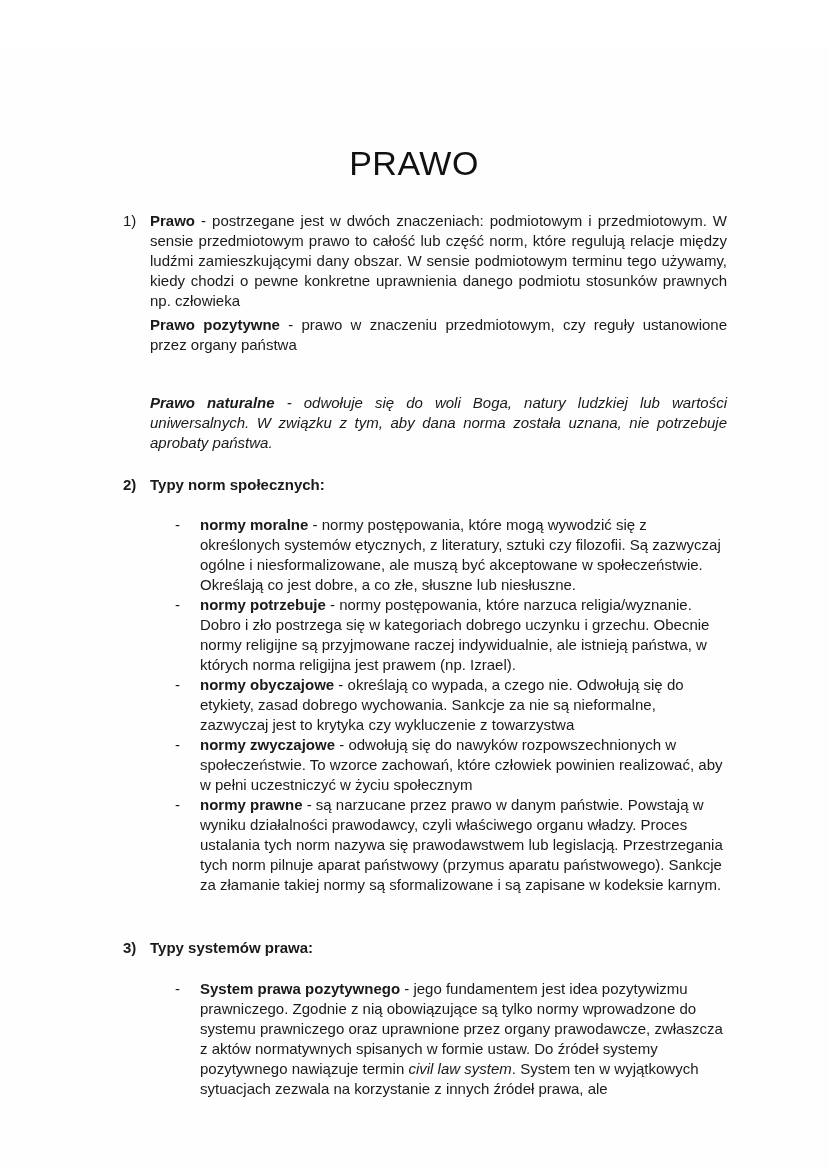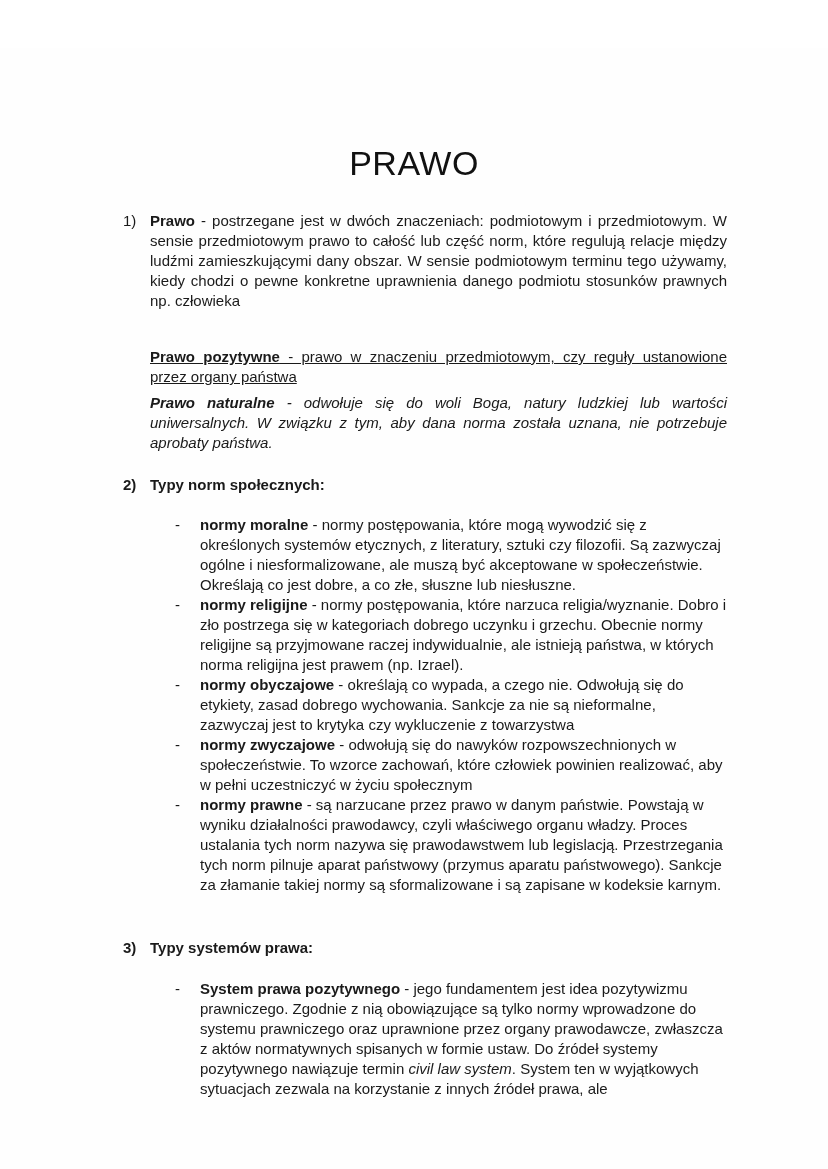--- a/index.html
+++ b/index.html
@@ -25,41 +25,41 @@
 
 <div class="page">
 
   <div class="title">PRAWO</div>
 
   <div class="sec" style="top:163px;">
     <span class="num">1)</span>
     <div class="body"><b>Prawo</b><span> - postrzegane jest w dwóch znaczeniach: podmiotowym i przedmiotowym. W sensie przedmiotowym prawo to całość lub część norm, które regulują relacje między ludźmi zamieszkującymi dany obszar. W sensie podmiotowym terminu tego używamy, kiedy chodzi o pewne konkretne uprawnienia danego podmiotu stosunków prawnych np. człowieka</span></div>
   </div>
 
-  <div class="sec" style="top:299px;text-decoration:underline;">
+  <div class="sec" style="top:267px;">
     <div class="para"><b>Prawo pozytywne</b><span> - prawo w znaczeniu przedmiotowym, czy reguły ustanowione przez organy państwa</span></div>
   </div>
 
   <div class="sec" style="top:345px;font-style:italic;">
     <div class="para"><b>Prawo naturalne</b><span> -  odwołuje się do woli Boga, natury ludzkiej lub wartości uniwersalnych. W związku z tym, aby dana norma została uznana, nie potrzebuje aprobaty państwa.</span></div>
   </div>
 
   <div class="sec" style="top:427px;">
     <span class="num b">2)</span>
     <div class="heading">Typy norm społecznych:</div>
   </div>
 
   <div class="list" style="top:467px;">
     <div class="item">
       <span class="dash">-</span>
       <b>normy moralne</b><span> - normy postępowania, które mogą wywodzić się z określonych systemów etycznych, z literatury, sztuki czy filozofii. Są zazwyczaj ogólne i niesformalizowane, ale muszą być akceptowane w społeczeństwie. Określają co jest dobre, a co złe, słuszne lub niesłuszne.</span>
     </div>
     <div class="item">
       <span class="dash">-</span>
-      <b>normy religijne</b><span> - normy postępowania, które narzuca religia/wyznanie. Dobro i zło postrzega się w kategoriach dobrego uczynku i grzechu. Obecnie normy religijne są przyjmowane raczej indywidualnie, ale istnieją państwa, w których norma religijna jest prawem (np. Izrael).</span>
+      <b>normy potrzebuje</b><span> - normy postępowania, które narzuca religia/wyznanie. Dobro i zło postrzega się w kategoriach dobrego uczynku i grzechu. Obecnie normy religijne są przyjmowane raczej indywidualnie, ale istnieją państwa, w których norma religijna jest prawem (np. Izrael).</span>
     </div>
     <div class="item">
       <span class="dash">-</span>
       <b>normy obyczajowe</b><span> - określają co wypada, a czego nie. Odwołują się do etykiety, zasad dobrego wychowania. Sankcje za nie są nieformalne, zazwyczaj jest to krytyka czy wykluczenie z towarzystwa</span>
     </div>
     <div class="item">
       <span class="dash">-</span>
       <b>normy zwyczajowe</b><span> - odwołują się do nawyków rozpowszechnionych w społeczeństwie. To wzorce zachowań, które człowiek powinien realizować, aby w pełni uczestniczyć w życiu społecznym</span>
     </div>
     <div class="item">

